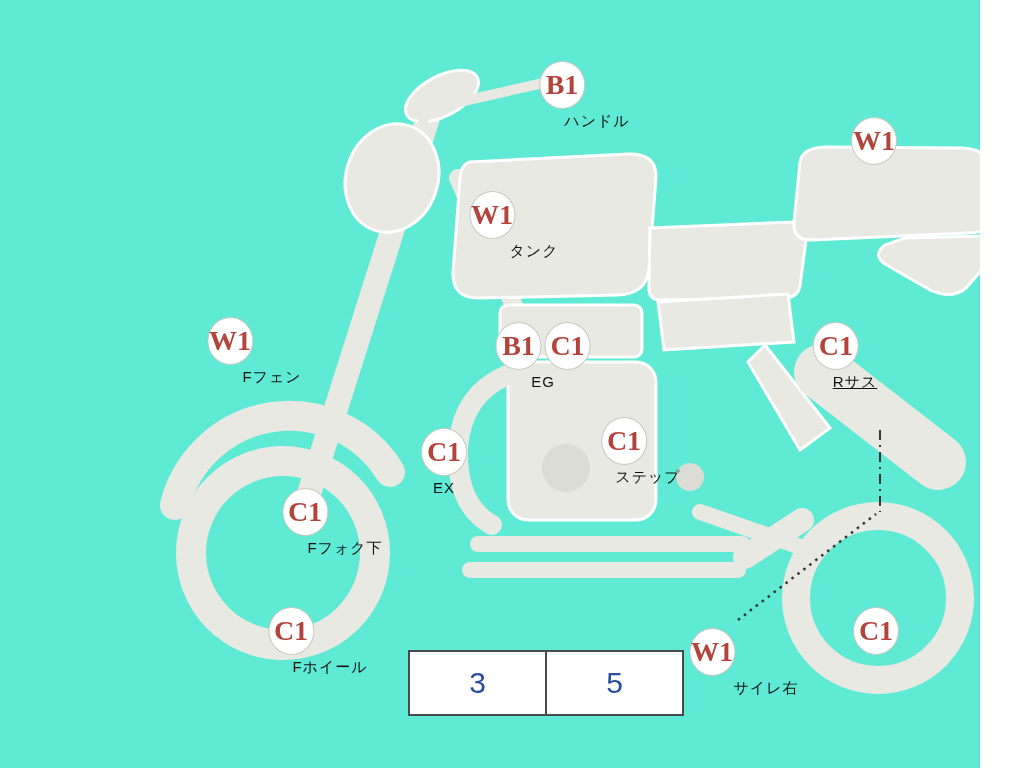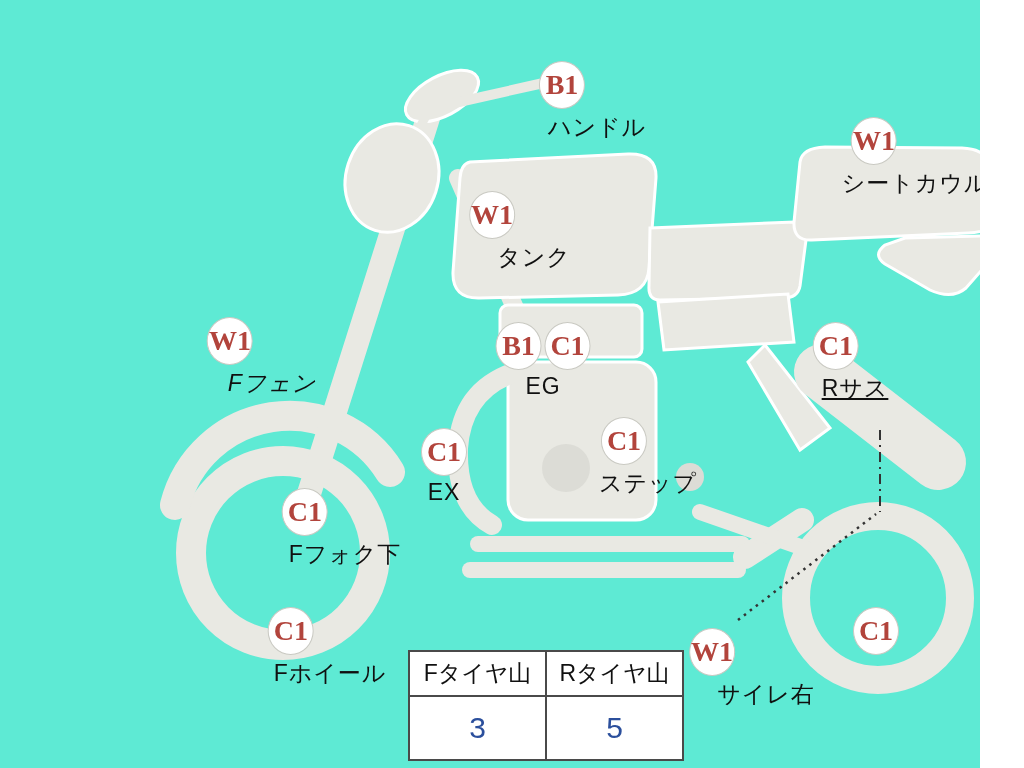--- a/index.html
+++ b/index.html
@@ -15,21 +15,21 @@
   .marker { position:absolute; transform:translateX(-50%); display:flex; flex-direction:column; align-items:center; }
   .badges { display:flex; gap:3px; }
   .badge {
     width:46px; height:48px; border-radius:50%;
     background:#ffffff; border:1.5px solid #c9c9c2;
     color:var(--grade-color,#b2443c);
     font-size:28px; font-weight:bold;
     font-family:"Liberation Serif", serif;
     display:flex; align-items:center; justify-content:center;
   }
-  .part-label { margin-top:3px; font-size:23px; color:#101010; white-space:nowrap; letter-spacing:1px; }
+  .part-label { margin-top:3px; font-size:15px; color:#101010; white-space:nowrap; letter-spacing:1px; }
 
   .tire-table { position:absolute; left:408px; top:650px; border-collapse:collapse; background:#fff; }
   .tire-table th, .tire-table td { border:2px solid #4a4a4a; width:137px; text-align:center; }
   .tire-table th { height:45px; font-size:23px; font-weight:normal; color:#101010; }
   .tire-table td { height:64px; font-size:30px; color:var(--tire-value-color,#2b4f9c); }
 </style>
 </head>
 <body>
 
 <div class="stage">
@@ -80,35 +80,34 @@
     <div class="badges">
         <span class="badge">B1</span>
       </div>
     <div class="part-label" style="margin-left:70px;">ハンドル</div>
   </div>
 
   <div class="marker" style="left:874px; top:117px;">
     <div class="badges">
         <span class="badge">W1</span>
       </div>
-    <div class="part-label" style="margin-left:82px;">シートカウル</div>
   </div>
 
   <div class="marker" style="left:492px; top:191px;">
     <div class="badges">
         <span class="badge">W1</span>
       </div>
     <div class="part-label" style="margin-left:84px;">タンク</div>
   </div>
 
   <div class="marker" style="left:230px; top:317px;">
     <div class="badges">
         <span class="badge">W1</span>
       </div>
-    <div class="part-label" style="margin-left:84px;font-style:italic;">Fフェン</div>
+    <div class="part-label" style="margin-left:84px;">Fフェン</div>
   </div>
 
   <div class="marker" style="left:543px; top:322px;">
     <div class="badges">
       <span class="badge">B1</span>
       <span class="badge">C1</span>
     </div>
     <div class="part-label">EG</div>
   </div>
 
@@ -155,24 +154,20 @@
 
   <div class="marker" style="left:712px; top:628px;">
     <div class="badges">
         <span class="badge">W1</span>
       </div>
     <div class="part-label" style="margin-left:108px;">サイレ右</div>
   </div>
 
   <table class="tire-table">
     <tbody>
-        <tr>
-      <th>Fタイヤ山</th>
-      <th>Rタイヤ山</th>
-    </tr>
     <tr>
       <td>3</td>
       <td>5</td>
     </tr>
   </tbody>
     </table>
 
 </div>
 
 </body></html>

